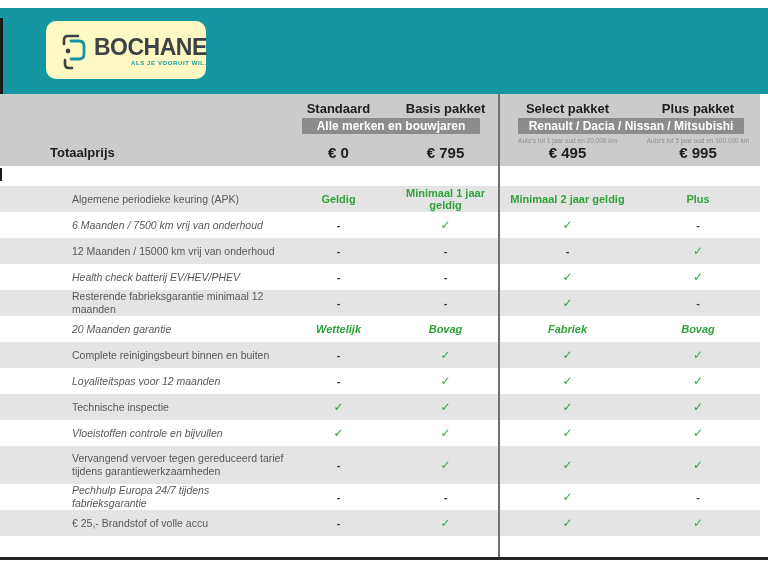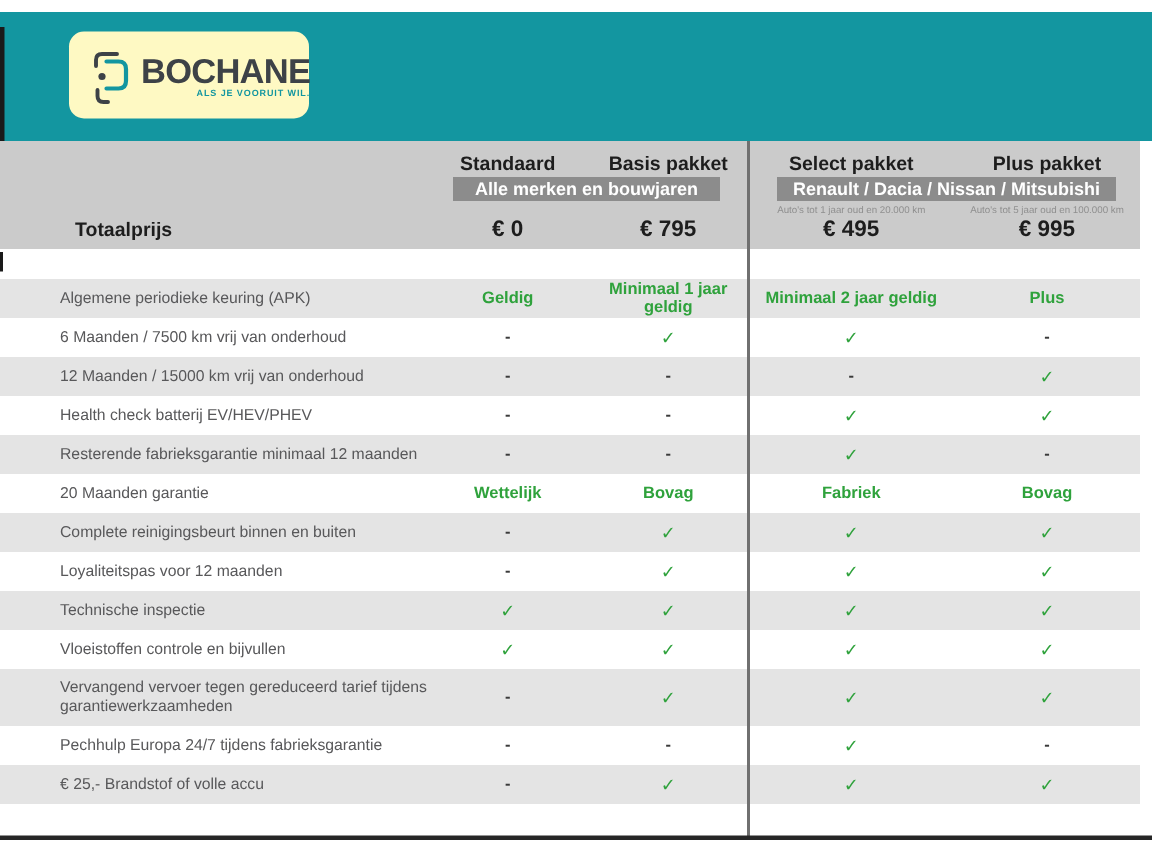--- a/index.html
+++ b/index.html
@@ -35,22 +35,22 @@
   .pkg-sub{font-size:6.5px;color:#8f8f8f;}
   .price-row{position:absolute;left:0;top:50px;width:760px;align-items:center;}
   .total-label{text-align:left;padding-left:50px;font-size:13px;font-weight:bold;color:#1d1d1d;}
   .price{font-size:15px;font-weight:bold;color:#1d1d1d;}
 
   
   .rows{position:absolute;left:0;top:186px;width:760px;}
   .row{align-items:center;height:26px;}
   .row.tall{height:38px;}
   .row.striped{background:#e4e4e4;}
-  .row.plain{background:#ffffff;}
-  .label{text-align:left;padding-left:40px;font-size:10.5px;color:#58585a;line-height:1.2;}
+  .row.plain{background:#ffffff;font-style:italic;}
+  .label{text-align:left;padding-left:72px;font-size:10.5px;color:#58585a;line-height:1.2;}
   .val{font-size:11px;}
   .check{color:#2fa23c;font-size:12px;font-weight:bold;}
   .dash{color:#3a3a3a;font-weight:bold;}
   .green-text{color:#2fa23c;font-weight:bold;}
 
   
   .divider{position:absolute;left:498px;top:94px;width:2px;height:466px;background:#707070;}
   .bottom-line{position:absolute;left:0;top:557px;width:768px;height:3px;background:#262626;}
 </style>
 </head>

